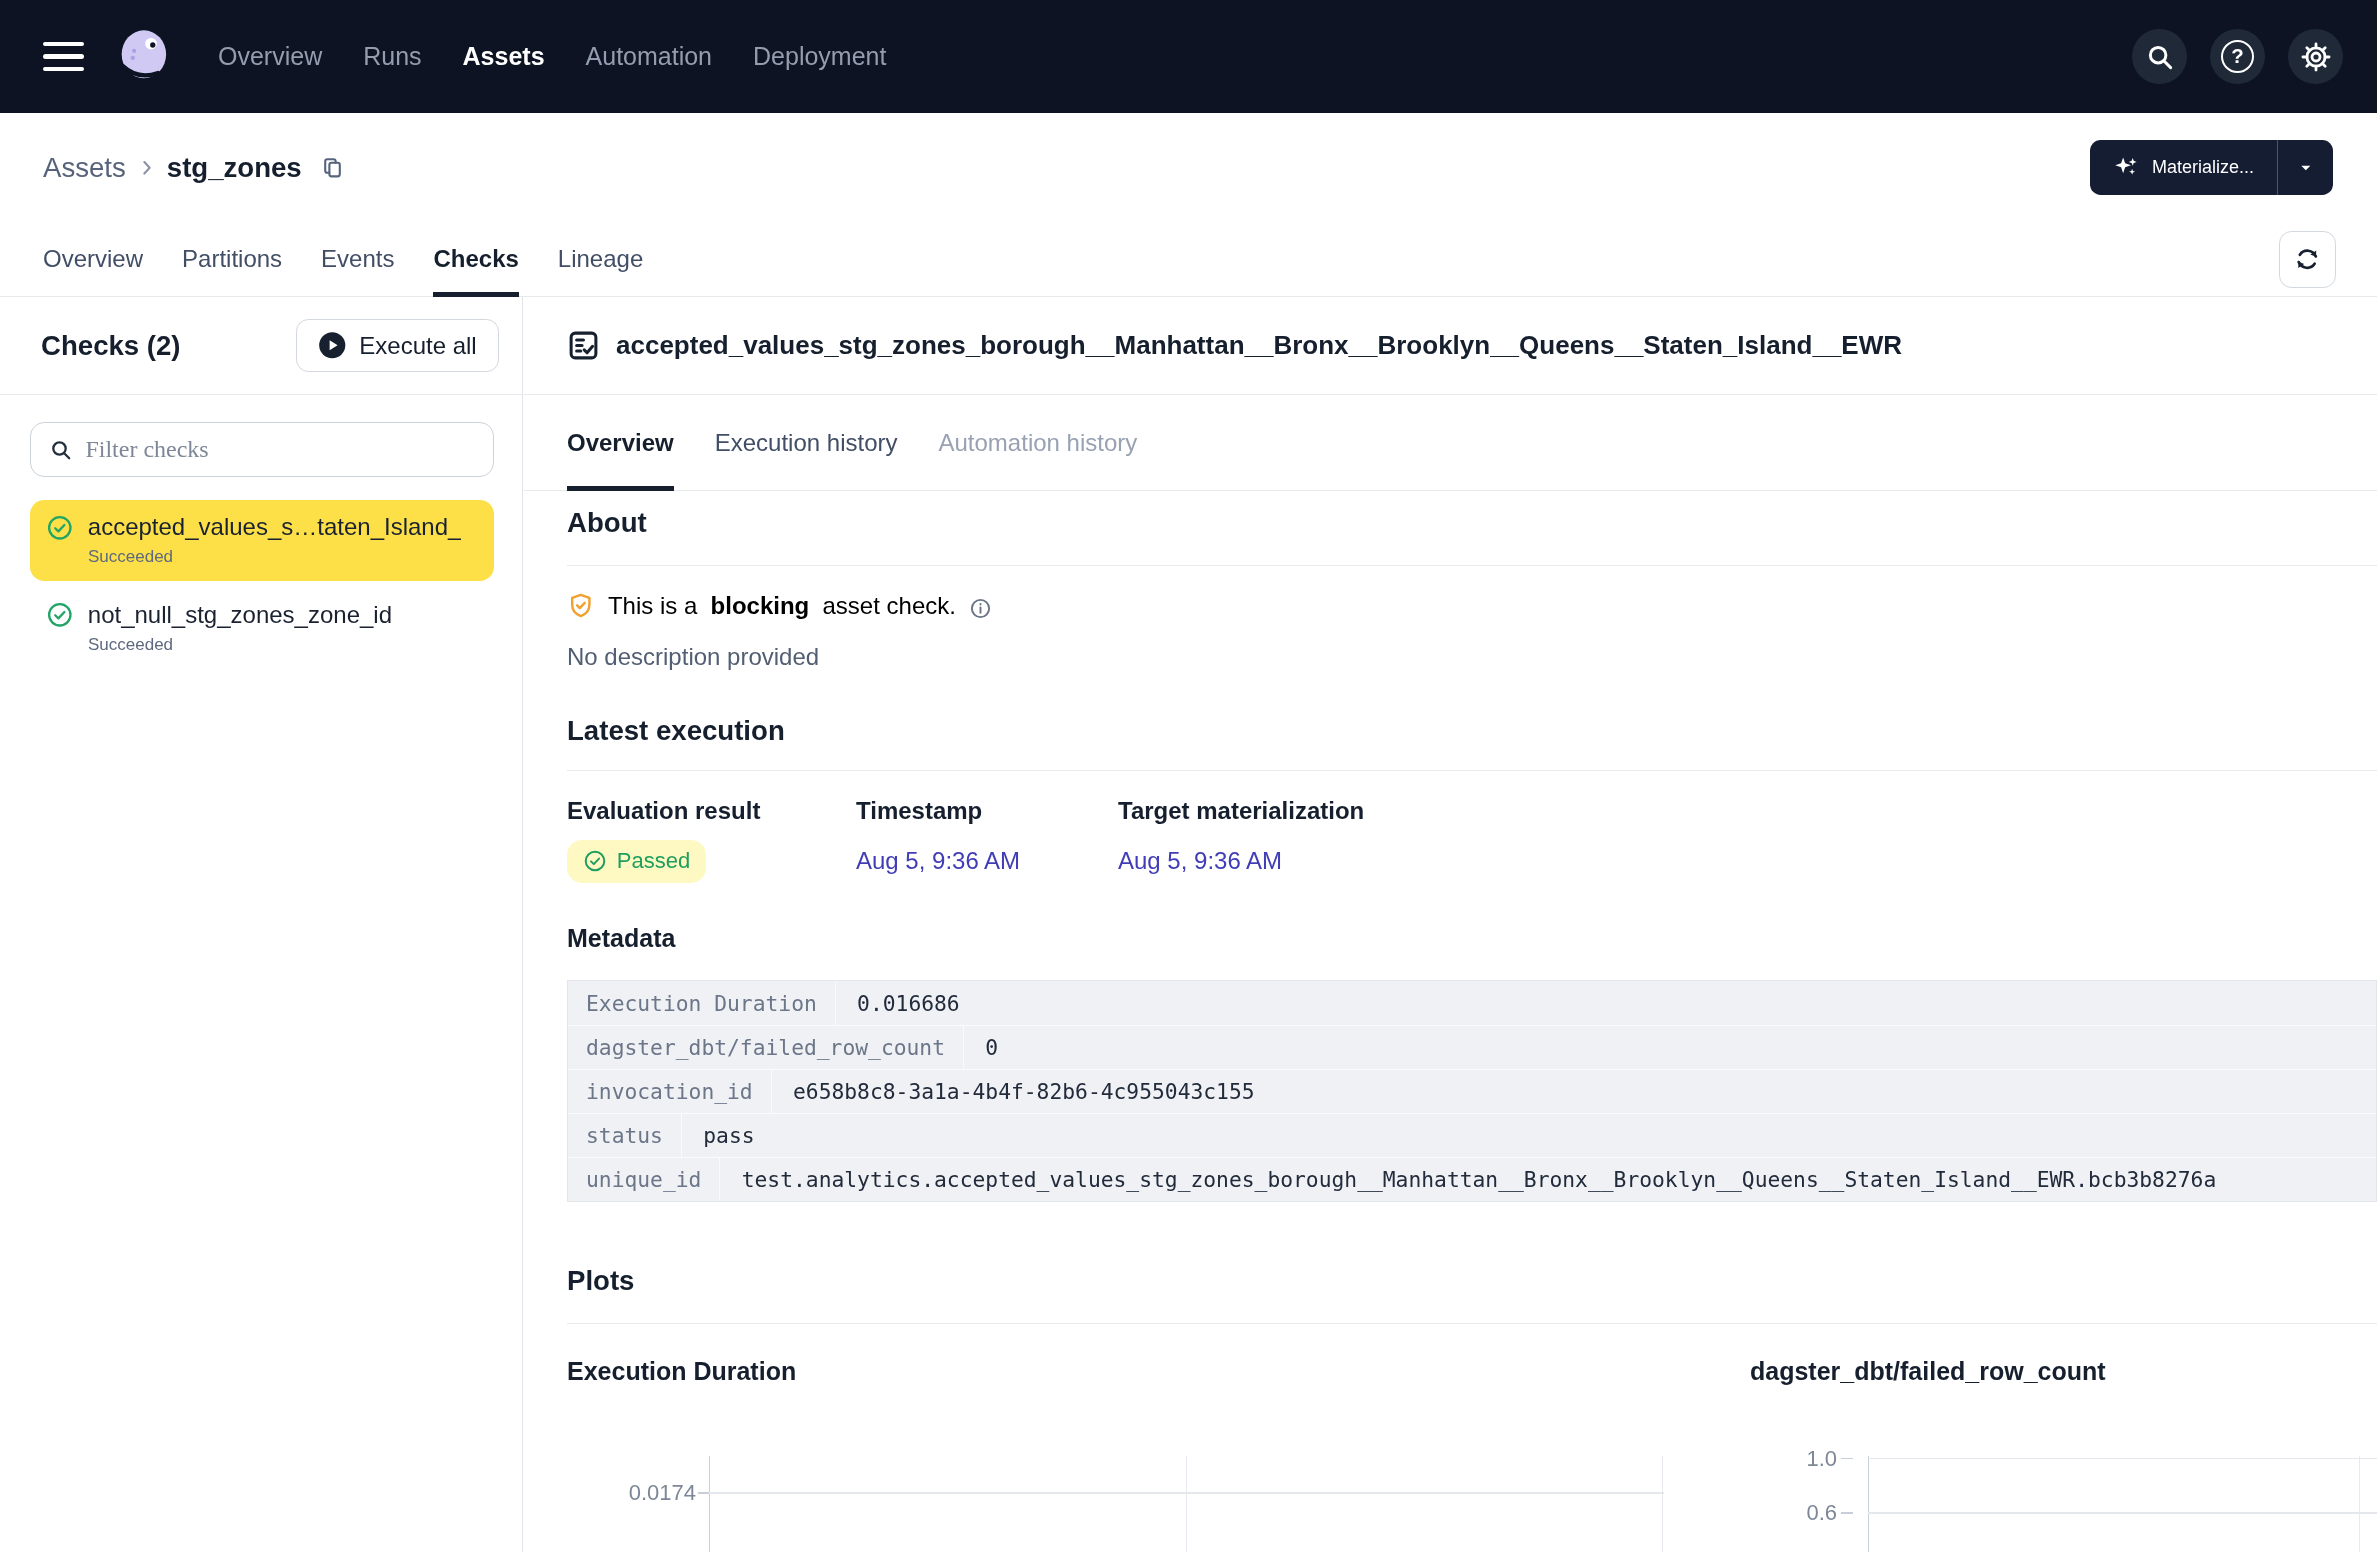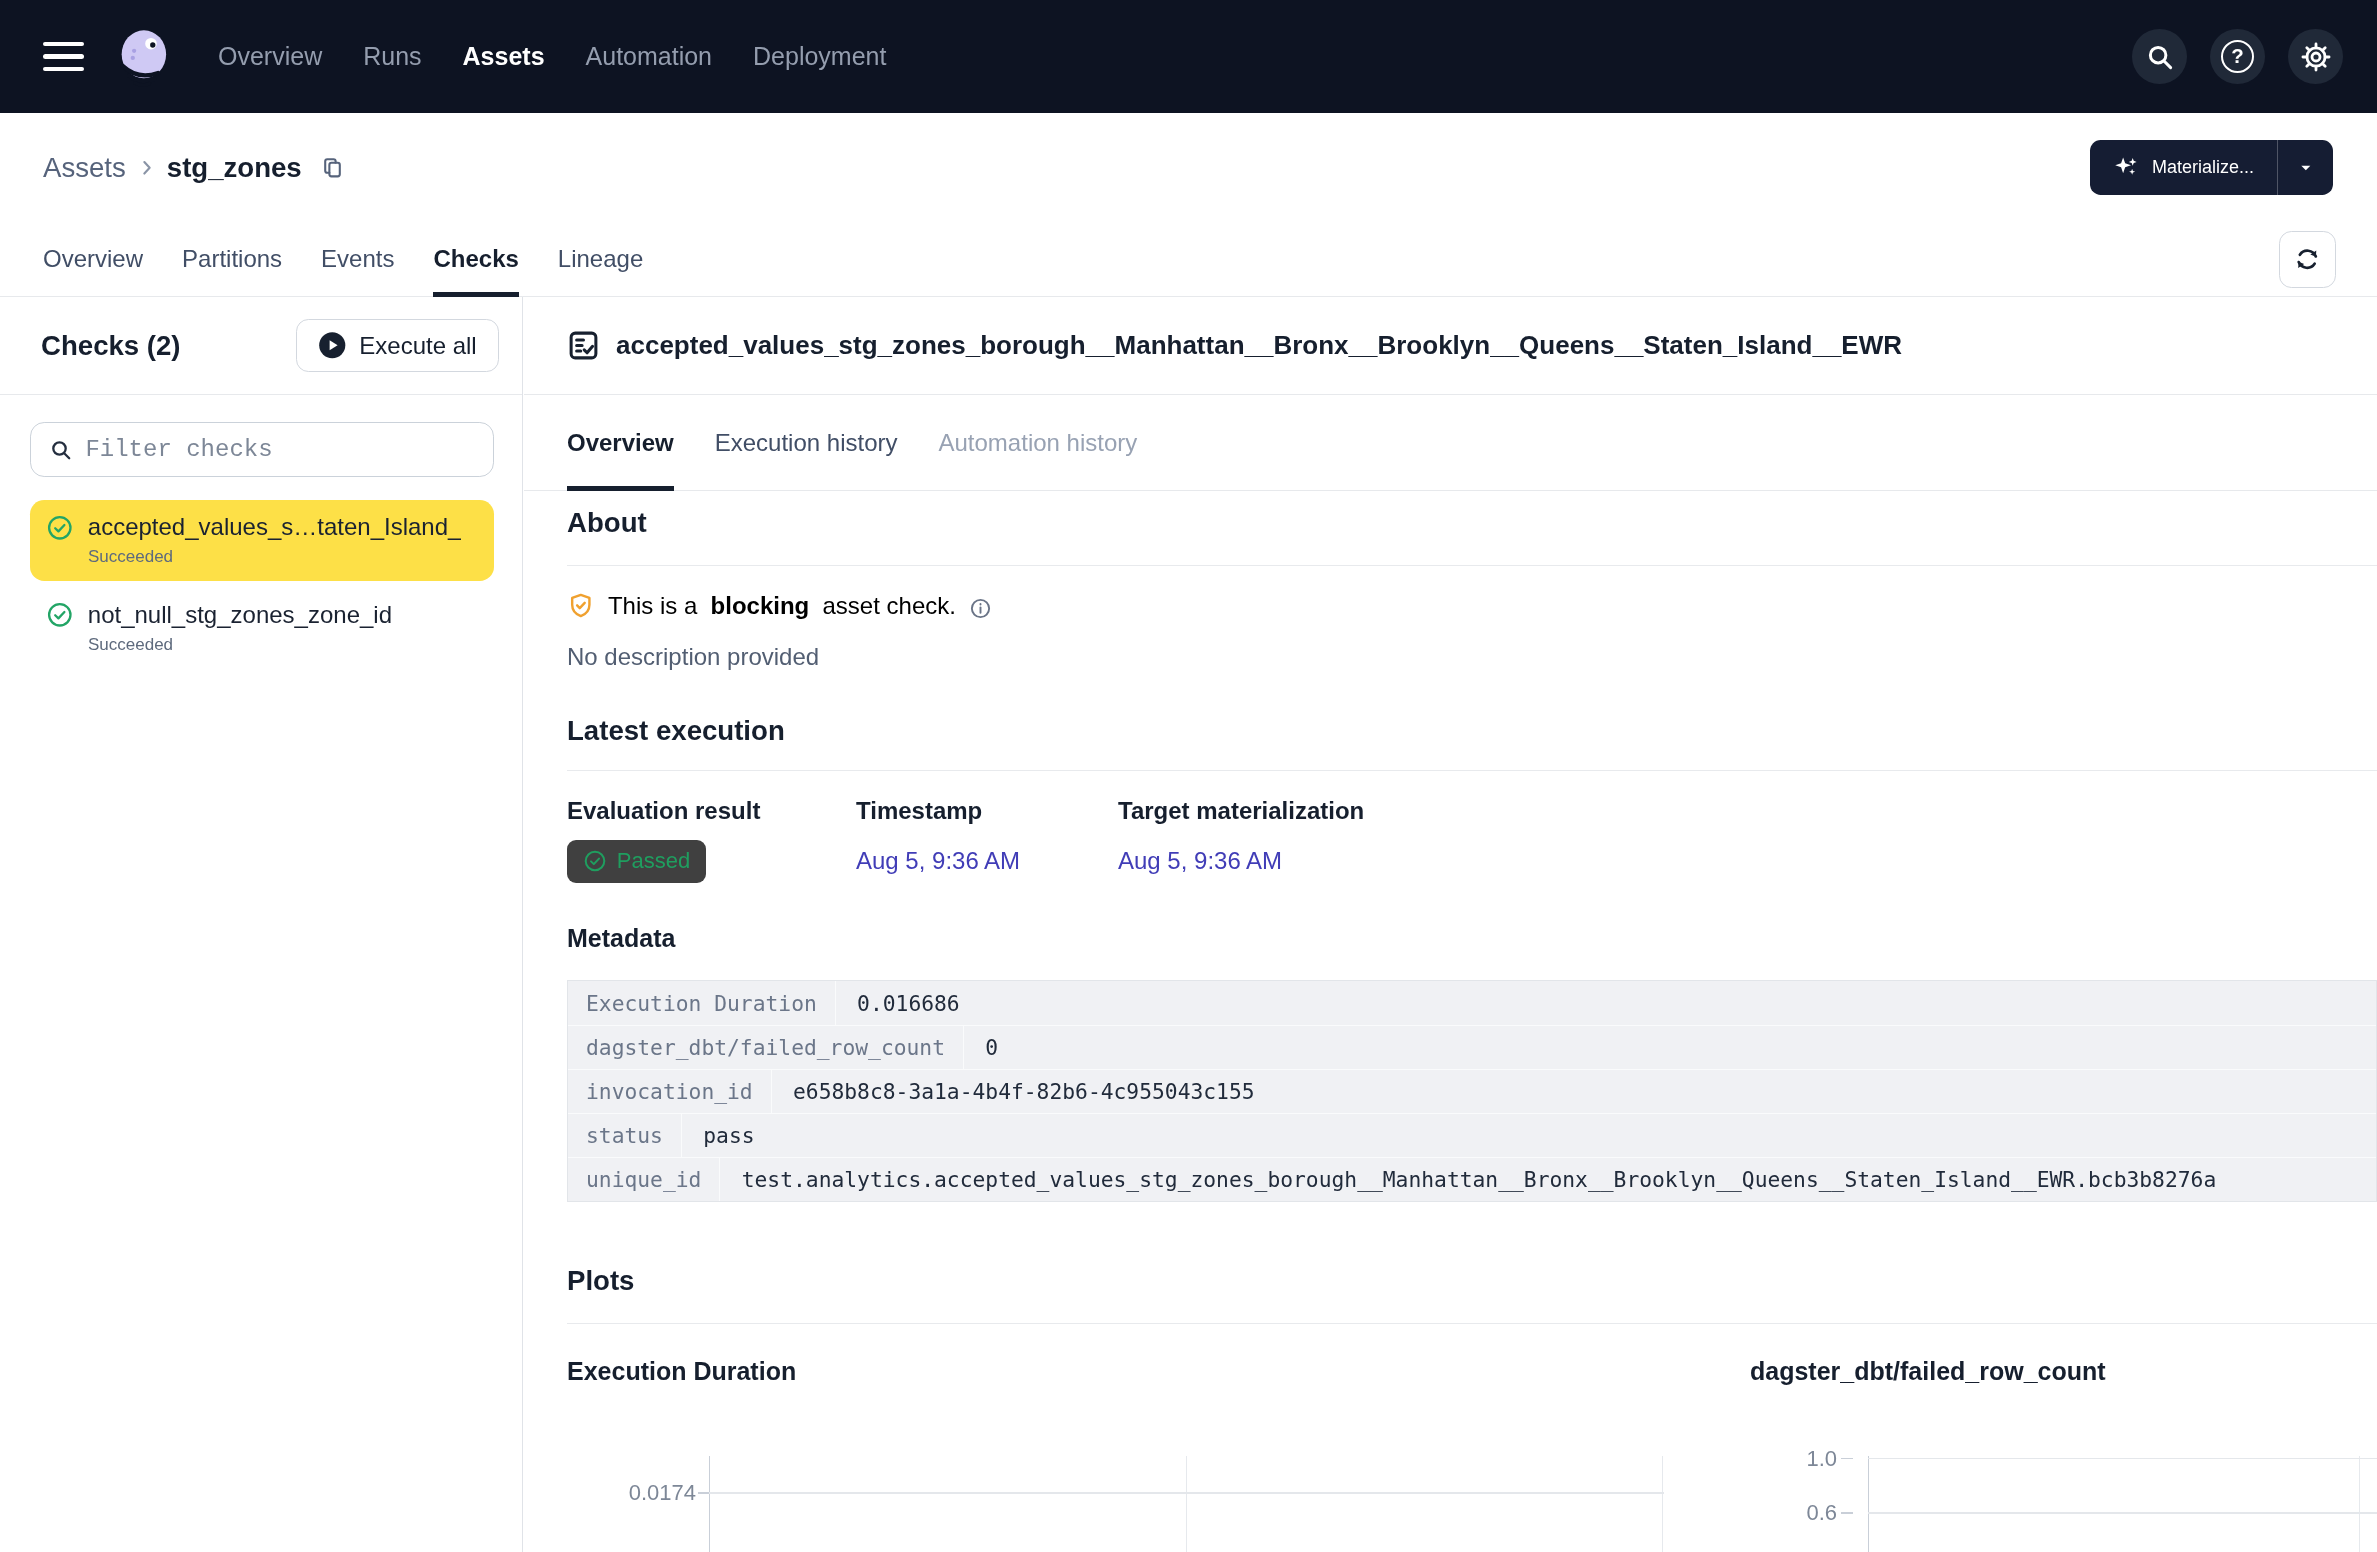--- a/index.html
+++ b/index.html
@@ -38,21 +38,21 @@
   .a-tab.active { color:#161F2E; font-weight:700; }
   .a-tab.active::after { content:""; position:absolute; left:0; right:0; bottom:-0.9px; height:5.3px; background:#161F2E; }
   .refresh-btn { margin-left:auto; margin-right:41px; align-self:center; width:57px; height:57px; border-radius:12.4px; border:1.3px solid #D3D8DF; background:#fff; display:flex; align-items:center; justify-content:center; cursor:pointer; }
   
   .sidebar { position:absolute; left:0; top:297px; bottom:0; width:523px; border-right:0.9px solid #E0E3E8; background:#fff; }
   .side-head { height:98px; border-bottom:0.9px solid #E7E9EC; display:flex; align-items:center; justify-content:space-between; padding:0 23px 0 41px; }
   .side-title { font-size:27.6px; font-weight:700; color:#161F2E; }
   .execute-btn { height:53px; padding:0 21.3px; border-radius:12.4px; border:1.3px solid #D3D8DF; background:#fff; display:flex; align-items:center; gap:12.4px; font-size:24px; font-family:inherit; color:#161F2E; cursor:pointer; }
   .side-body { padding:27px 28.5px 0 30px; }
   .filter-box { height:55px; border:1.3px solid #CBD2DA; border-radius:14.2px; display:flex; align-items:center; gap:12.4px; padding:0 18px; }
-  .filter-box input { border:none; outline:none; flex:1; font-size:24px; font-family:Liberation Mono, monospace; color:#1A2231; background:transparent; }
+  .filter-box input { border:none; outline:none; flex:1; font-size:24px; font-family:Liberation Serif, serif; color:#1A2231; background:transparent; }
   .filter-box input::placeholder { color:#7D8797; }
   .check-list { margin-top:23px; display:flex; flex-direction:column; gap:7.1px; }
   .check-item { border-radius:14.2px; padding:13.3px 16px; cursor:pointer; overflow:hidden; }
   .check-item.selected { background:#fde047; }
   .ci-row1 { display:flex; align-items:center; gap:14.2px; }
   .ci-name { font-size:24px; color:#1A2231; white-space:nowrap; overflow:hidden; }
   .ci-status { margin:6.2px 0 0 42px; font-size:17px; color:#5E6A7D; }
   
   .main { position:absolute; left:524px; top:297px; right:0; bottom:0; overflow:hidden; background:#fff; }
   .check-header { height:98px; border-bottom:0.9px solid #E7E9EC; display:flex; align-items:center; gap:16px; padding:0 43px 0 43px; }
@@ -67,21 +67,21 @@
   .divider { height:0.9px; background:#E8EAED; margin-right:-44px; }
   .about-h { margin-top:16px; }
   .d-about { margin-top:26px; }
   .blocking-row { margin-top:26px; display:flex; align-items:flex-end; gap:13.3px; font-size:24px; color:#000000; }
   .blocking-row b { font-weight:700; }
   .no-desc { margin-top:23px; font-size:24px; color:#525E72; }
   .latest-h { margin-top:44px; }
   .d-latest { margin-top:23px; }
   .exec-grid { margin-top:26px; display:grid; grid-template-columns:289px 262px auto; row-gap:15px; align-items:center; }
   .exec-col { font-size:24px; font-weight:700; color:#161F2E; }
-  .badge-pass { justify-self:start; display:inline-flex; align-items:center; gap:9.8px; background:#404040; border-radius:9px; padding:0 16px; height:43px; font-size:22px; color:#1F9E5F; }
+  .badge-pass { justify-self:start; display:inline-flex; align-items:center; gap:9.8px; background:#fef9c3; border-radius:15px; padding:0 16px; height:43px; font-size:22px; color:#1F9E5F; }
   .ts-link { font-size:24px; color:#413DB7; text-decoration:none; cursor:pointer; }
   .meta-h { margin-top:41px; font-size:25px; font-weight:700; color:#161F2E; }
   .meta-table { margin-top:27.6px; margin-right:-44px; border:0.9px solid #E2E5E9; background:#F0F1F4; font-family:"DejaVu Sans Mono", monospace; font-size:21.3px; }
   .meta-row { display:flex; height:44px; }
   .meta-row + .meta-row { border-top:1.8px solid #FAFBFC; }
   .meta-key { flex:none; display:flex; align-items:center; padding:0 18px; color:#6B7689; border-right:1.8px solid #FAFBFC; white-space:nowrap; }
   .meta-val { flex:1; display:flex; align-items:center; padding:0 21.3px; color:#212B3B; white-space:nowrap; overflow:hidden; }
   .plots-h { margin-top:63px; }
   .d-plots { margin-top:26px; }
   .plots-area { position:relative; height:215px; }

